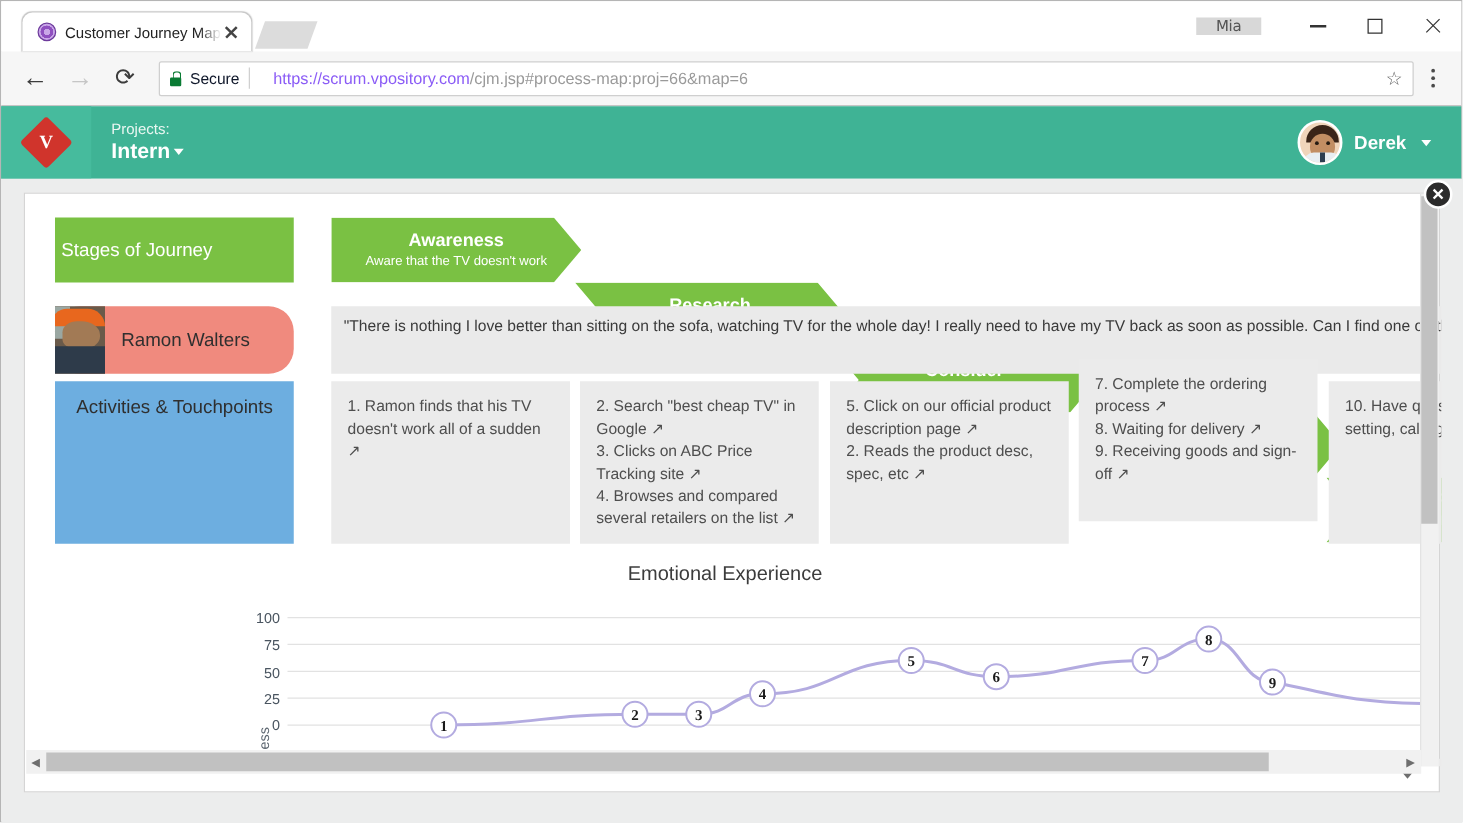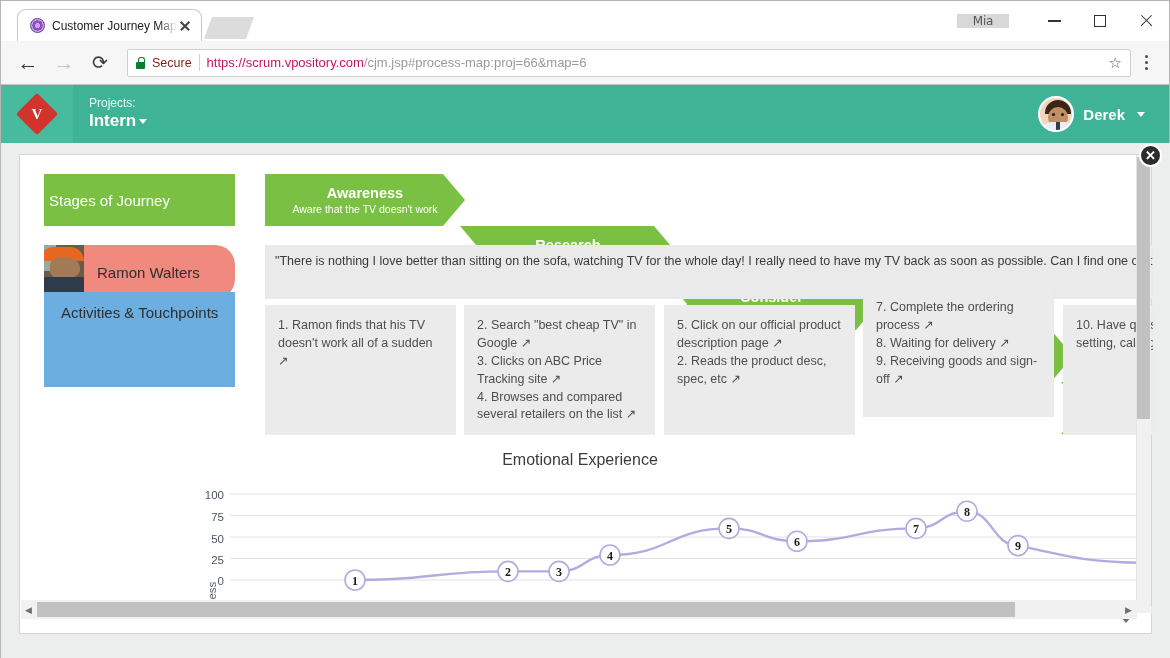--- a/index.html
+++ b/index.html
@@ -51,24 +51,24 @@
   .arrow-left { font-size:21px; color:#3c3c3c; line-height:1; }
   .arrow-right { font-size:21px; color:#c6c6c6; line-height:1; }
   .reload { font-size:19px; color:#3c3c3c; line-height:1; }
   .omnibox { flex:1; height:28px; margin-left:8px; background:#fff; border:1px solid #cfcfcf;
      border-radius:2px; display:flex; align-items:center; padding:0 8px; gap:7px; }
   .lock { width:9px; height:12px; position:relative; flex:none; }
   .lock::after { content:""; position:absolute; bottom:0; left:0; width:9px; height:7px;
     background:#0a7b34; border-radius:1px; }
   .lock::before { content:""; position:absolute; top:0; left:2px; width:5px; height:7px;
     border:1.6px solid #0a7b34; border-bottom:none; border-radius:3px 3px 0 0; }
-  .secure { font-size:12.5px; color:#7f1d1d; }
+  .secure { font-size:12.5px; color:#0f172a; }
   .url-sep { width:1px; height:17px; background:#d0d0d0; }
   .url { font-size:13px; color:#9a9a9a; white-space:nowrap; overflow:hidden; }
-  .url b { color:#be185d; font-weight:normal; }
+  .url b { color:#8b5cf6; font-weight:normal;margin-left:12px; }
   .star { font-size:15px; color:#5a5a5a; margin-left:auto; padding-left:8px;}
   .menu-dots { width:26px; height:34px; display:flex; flex-direction:column; align-items:center;
      justify-content:center; gap:3px; }
   .menu-dots i { width:3px; height:3px; border-radius:50%; background:#4a4a4a; display:block; }
 
   
   .appbar { height:58px; background:#3fb395; display:flex; align-items:center; position:relative; }
   .logo-box { width:72px; height:58px; background:#46bb9d; display:flex; align-items:center; justify-content:center; }
   .logo-d { width:30px; height:30px; background:#d0342c; transform:rotate(45deg); border-radius:3px;
      display:flex; align-items:center; justify-content:center; }
@@ -267,21 +267,21 @@
             <div class="photo">
               <div class="sky"></div>
                 <div class="cap"></div>
                 <div class="fc"></div>
                 <div class="bd"></div>
             </div>
             <div class="nm">Ramon Walters</div>
           </div>
           <div class="quote rowline" style="top:90px; left:245px; width:896px; height:54px;">"There is nothing I love better than sitting on the sofa, watching TV for the whole day! I really need to have my TV back as soon as possible. Can I find one on the Intern</div>
 
-          <div class="sidecell rowline" style="top:137px; height:95px;">
+          <div class="sidecell rowline" style="top:150px; height:130px;">
             <span>Activities &amp; Touchpoints</span>
           </div>
           <div class="actcell rowline" style="top:150px; left:245px; width:191px; height:130px; white-space:pre-line;">1. Ramon finds that his TV doesn't work all of a sudden ↗</div>
           <div class="actcell rowline" style="top:150px; left:444px; width:191px; height:130px; white-space:pre-line;">2. Search "best cheap TV" in Google ↗
 3. Clicks on ABC Price Tracking site ↗
 4. Browses and compared several retailers on the list ↗</div>
           <div class="actcell rowline" style="top:150px; left:644px; width:191px; height:130px; white-space:pre-line;">5. Click on our official product description page ↗
 2. Reads the product desc, spec, etc ↗</div>
           <div class="actcell rowline" style="top:132px; left:843px; width:191px; height:130px; white-space:pre-line;">7. Complete the ordering process ↗
 8. Waiting for delivery ↗

